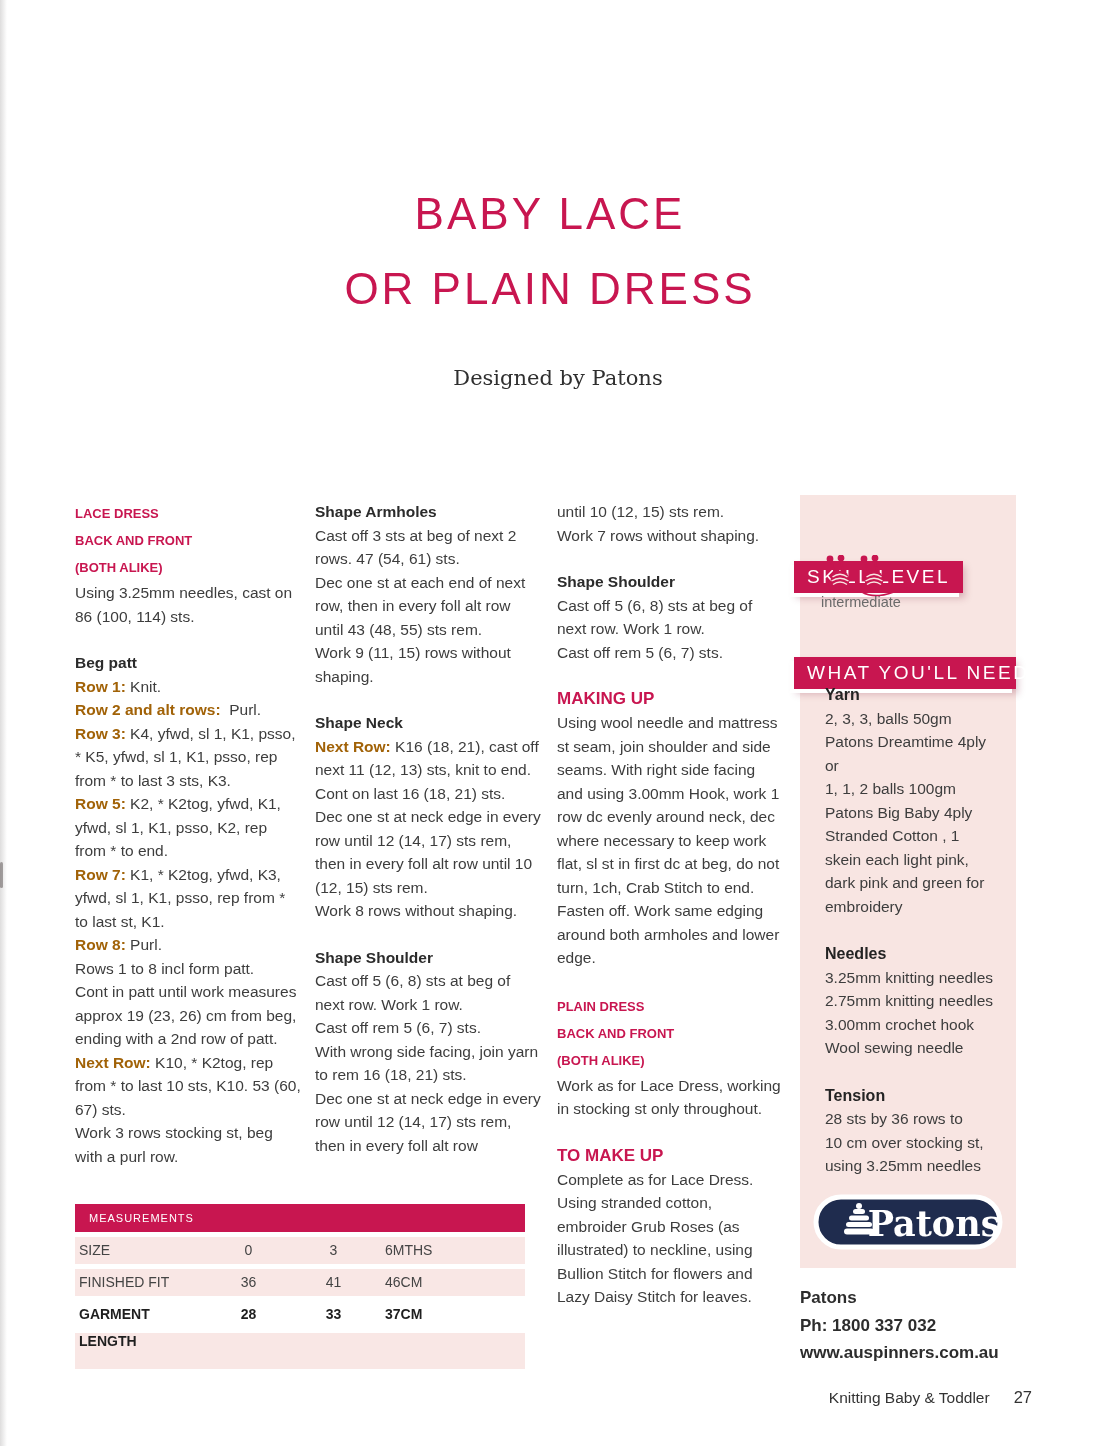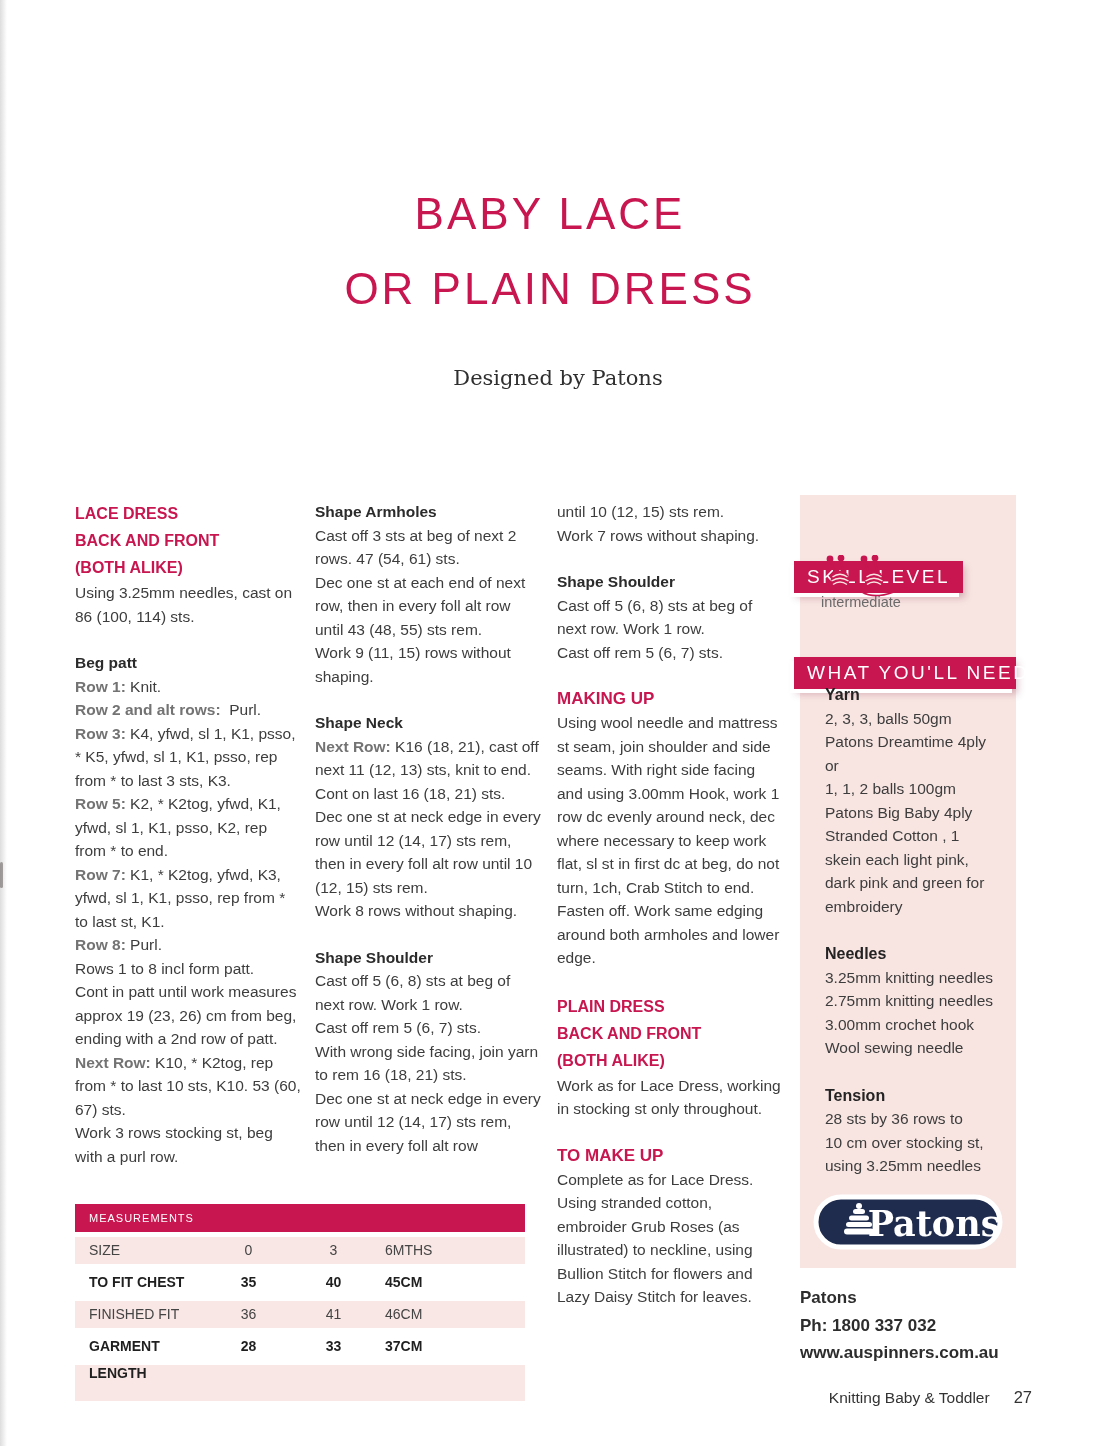--- a/index.html
+++ b/index.html
@@ -13,23 +13,23 @@
   
   .title{position:absolute;top:176px;left:0;width:100%;margin:0;text-align:center;
          font-size:44px;line-height:75px;font-weight:400;letter-spacing:3px;color:#C81650;}
   .byline{position:absolute;top:366px;left:8px;width:100%;text-align:center;
           font-family:"DejaVu Serif","Liberation Serif",serif;font-size:21px;color:#2f2f2f;}
 
   
   .col{position:absolute;top:500px;width:226px;font-size:15.5px;line-height:23.5px;}
   #col1{left:75px;} #col2{left:315px;} #col3{left:557px;}
   .col p{margin:0;}
-  .col b{color:#737373;}
+  .col b{color:#a16207;}
   .subhead{font-weight:700;color:#2b2b2b;}
-  .pink-heading{color:#C81650;font-weight:700;font-size:16px;line-height:27px;}
+  .pink-heading{color:#C81650;font-weight:700;font-size:13px;line-height:27px;}
   .pink-subhead{color:#C81650;font-weight:700;font-size:17px;line-height:24px;}
   .gap{height:23px;}
 
   
   .panel{position:absolute;left:800px;top:495px;width:216px;height:773px;background:#F8E5E2;}
   .banner{position:absolute;left:-6px;background:#C81650;color:#fff;font-size:19px;letter-spacing:2.5px;
           padding:5px 13px 5px 13px;box-shadow:-4px 4px 0 #ffffff,2px 5px 7px rgba(120,20,50,.25);white-space:nowrap;margin-top:40px;}
   .banner.skill{top:26px;}
   .banner.need{top:122px;right:0;}
   .skill-figure{position:absolute;left:20px;top:60px;}
@@ -42,21 +42,21 @@
   
   .contact{position:absolute;left:800px;top:1284px;font-weight:700;font-size:17px;line-height:27.5px;color:#2d2d2d;}
   .footer{position:absolute;top:1388px;right:68px;font-size:15.5px;color:#333;}
   .footer .pagenum{margin-left:24px;font-size:16.5px;}
 
   
   .meas{position:absolute;left:75px;top:1204px;width:450px;font-size:14px;color:#444;}
   .meas-header{background:#C81650;color:#fff;height:28px;line-height:28px;padding-left:14px;
                letter-spacing:1px;font-size:11px;}
   .meas-row{display:grid;grid-template-columns:131px 85px 85px 149px;height:27px;line-height:27px;margin-top:5px;}
-  .meas-row .lab{padding-left:14px;}
+  .meas-row .lab{padding-left:4px;}
   .meas-row .v{text-align:center;}
   .meas-row .v3{text-align:left;padding-left:9px;}
   .meas-row.pink{background:#F9E7E5;}
   .meas-row.bold{font-weight:700;color:#1f1f1f;}
   .meas-row.empty{height:36px;background:#F9E7E5;}
 </style>
 </head>
 <body>
 
 <div class="page">
@@ -178,26 +178,20 @@
 
   <div class="meas">
     <div class="meas-header">MEASUREMENTS</div>
     <div id="meas-rows">
         <div class="meas-row pink">
           <span class="lab">SIZE</span>
           <span class="v">0</span>
           <span class="v">3</span>
           <span class="v v3">6MTHS</span>
         </div>
-        <div class="meas-row bold">
-          <span class="lab">TO FIT CHEST</span>
-          <span class="v">35</span>
-          <span class="v">40</span>
-          <span class="v v3">45CM</span>
-        </div>
         <div class="meas-row pink">
           <span class="lab">FINISHED FIT</span>
           <span class="v">36</span>
           <span class="v">41</span>
           <span class="v v3">46CM</span>
         </div>
         <div class="meas-row bold">
           <span class="lab">GARMENT LENGTH</span>
           <span class="v">28</span>
           <span class="v">33</span>

